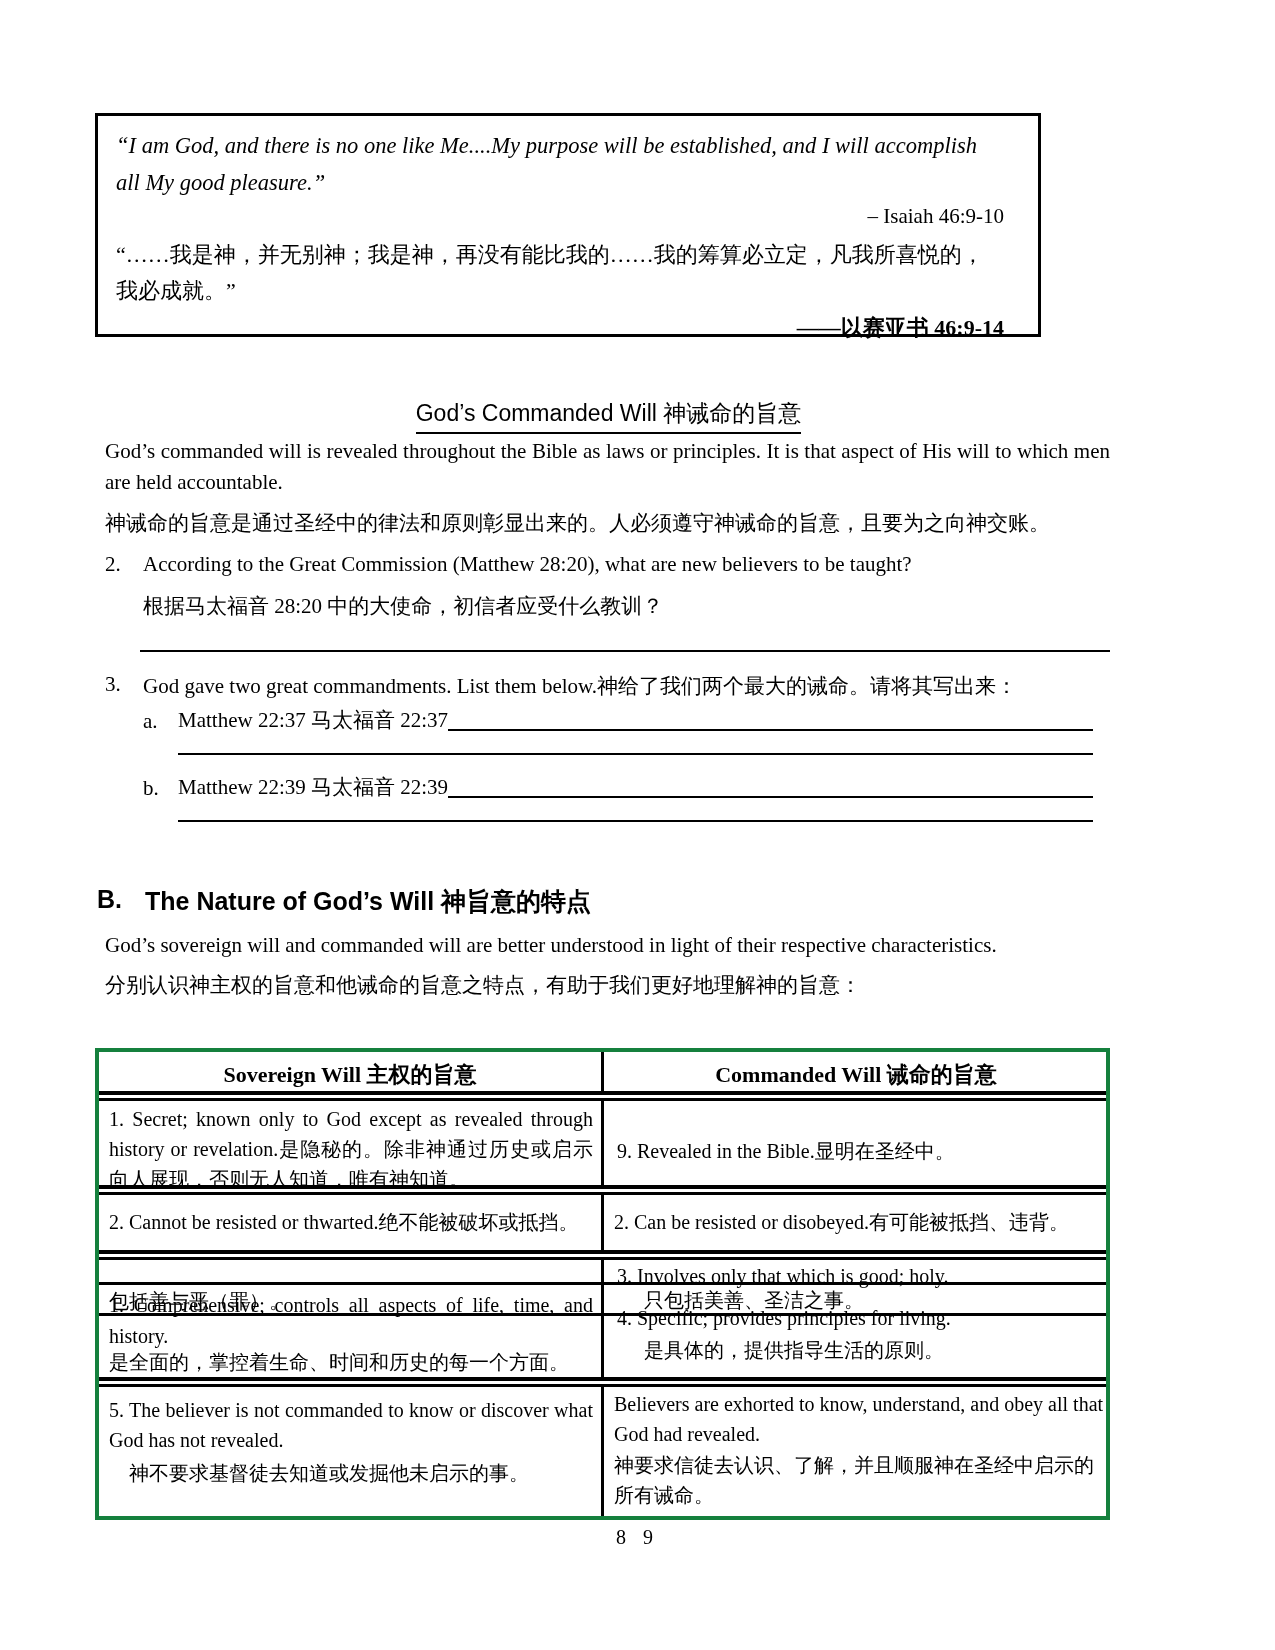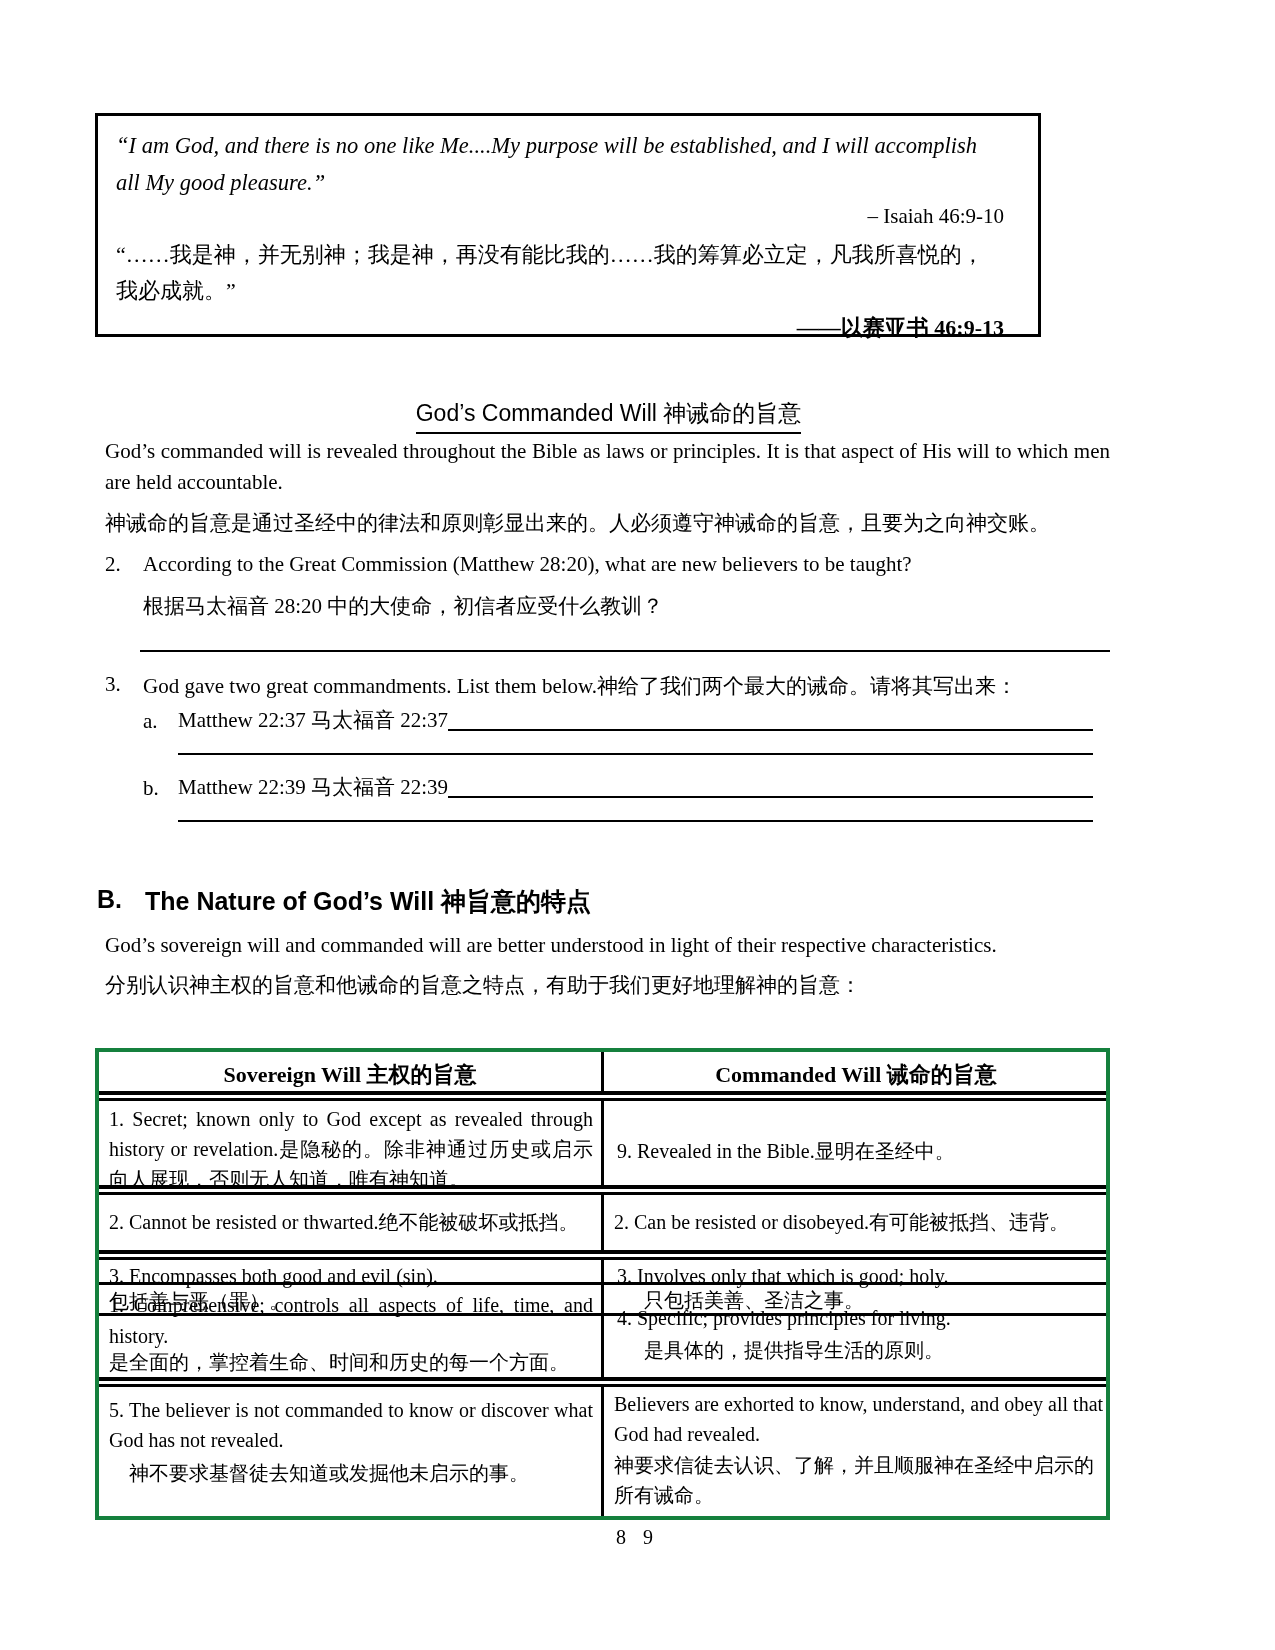--- a/index.html
+++ b/index.html
@@ -86,21 +86,21 @@
   .footer{position:absolute;left:0;top:1526px;width:1275px;text-align:center;
     font-size:20px;letter-spacing:6px;}
 </style>
 </head>
 <body>
 
 <div class="quote-box">
   <div class="q-en">“I am God, and there is no one like Me....My purpose will be established, and I will accomplish all My good pleasure.”</div>
   <div class="q-ref-en">– Isaiah 46:9-10</div>
   <div class="q-zh">“……我是神，并无别神；我是神，再没有能比我的……我的筹算必立定，凡我所喜悦的，我必成就。”</div>
-  <div class="q-ref-zh">——以赛亚书 46:9-13</div>
+  <div class="q-ref-zh">——以赛亚书 46:9-14</div>
 </div>
 
 <div class="sec-a-heading">
   <span class="hd">God’s Commanded Will 神诫命的旨意</span>
 </div>
 
 <div class="para" id="intro-en-a">God’s commanded will is revealed throughout the Bible as laws or principles. It is that aspect of His will to which men are held accountable.</div>
 <div class="para" id="intro-zh-a">神诫命的旨意是通过圣经中的律法和原则彰显出来的。人必须遵守神诫命的旨意，且要为之向神交账。</div>
 
 <div class="qrow" id="q2">
@@ -149,21 +149,20 @@
     <div class="sline" id="sl-a"></div>
     <div class="sline" id="sl-b"></div>
     <div class="dline" id="dl-4"></div>
 
     <div class="tcell" id="L1">1. Secret; known only to God except as revealed through history or revelation.是隐秘的。除非神通过历史或启示向人展现，否则无人知道，唯有神知道。</div>
     <div class="tcell" id="R1">9. Revealed in the Bible.显明在圣经中。</div>
 
     <div class="tcell" id="L2">2. Cannot be resisted or thwarted.绝不能被破坏或抵挡。</div>
     <div class="tcell" id="R2">2. Can be resisted or disobeyed.有可能被抵挡、违背。</div>
 
-    <div class="tcell" id="L3en">3. Encompasses both good and evil (sin).</div>
     <div class="tcell" id="R3en">3. Involves only that which is good; holy.</div>
 
     <div class="tcell" id="L3zh">包括善与恶（罪）。</div>
     <div class="tcell" id="L4a">1. Comprehensive; controls all aspects of life, time, and</div>
     <div class="tcell" id="R3zh">只包括美善、圣洁之事。</div>
     <div class="tcell" id="R4en">4. Specific; provides principles for living.</div>
 
     <div class="tcell" id="L4b">history.</div>
     <div class="tcell" id="L4c">是全面的，掌控着生命、时间和历史的每一个方面。</div>
     <div class="tcell" id="R4zh">是具体的，提供指导生活的原则。</div>

